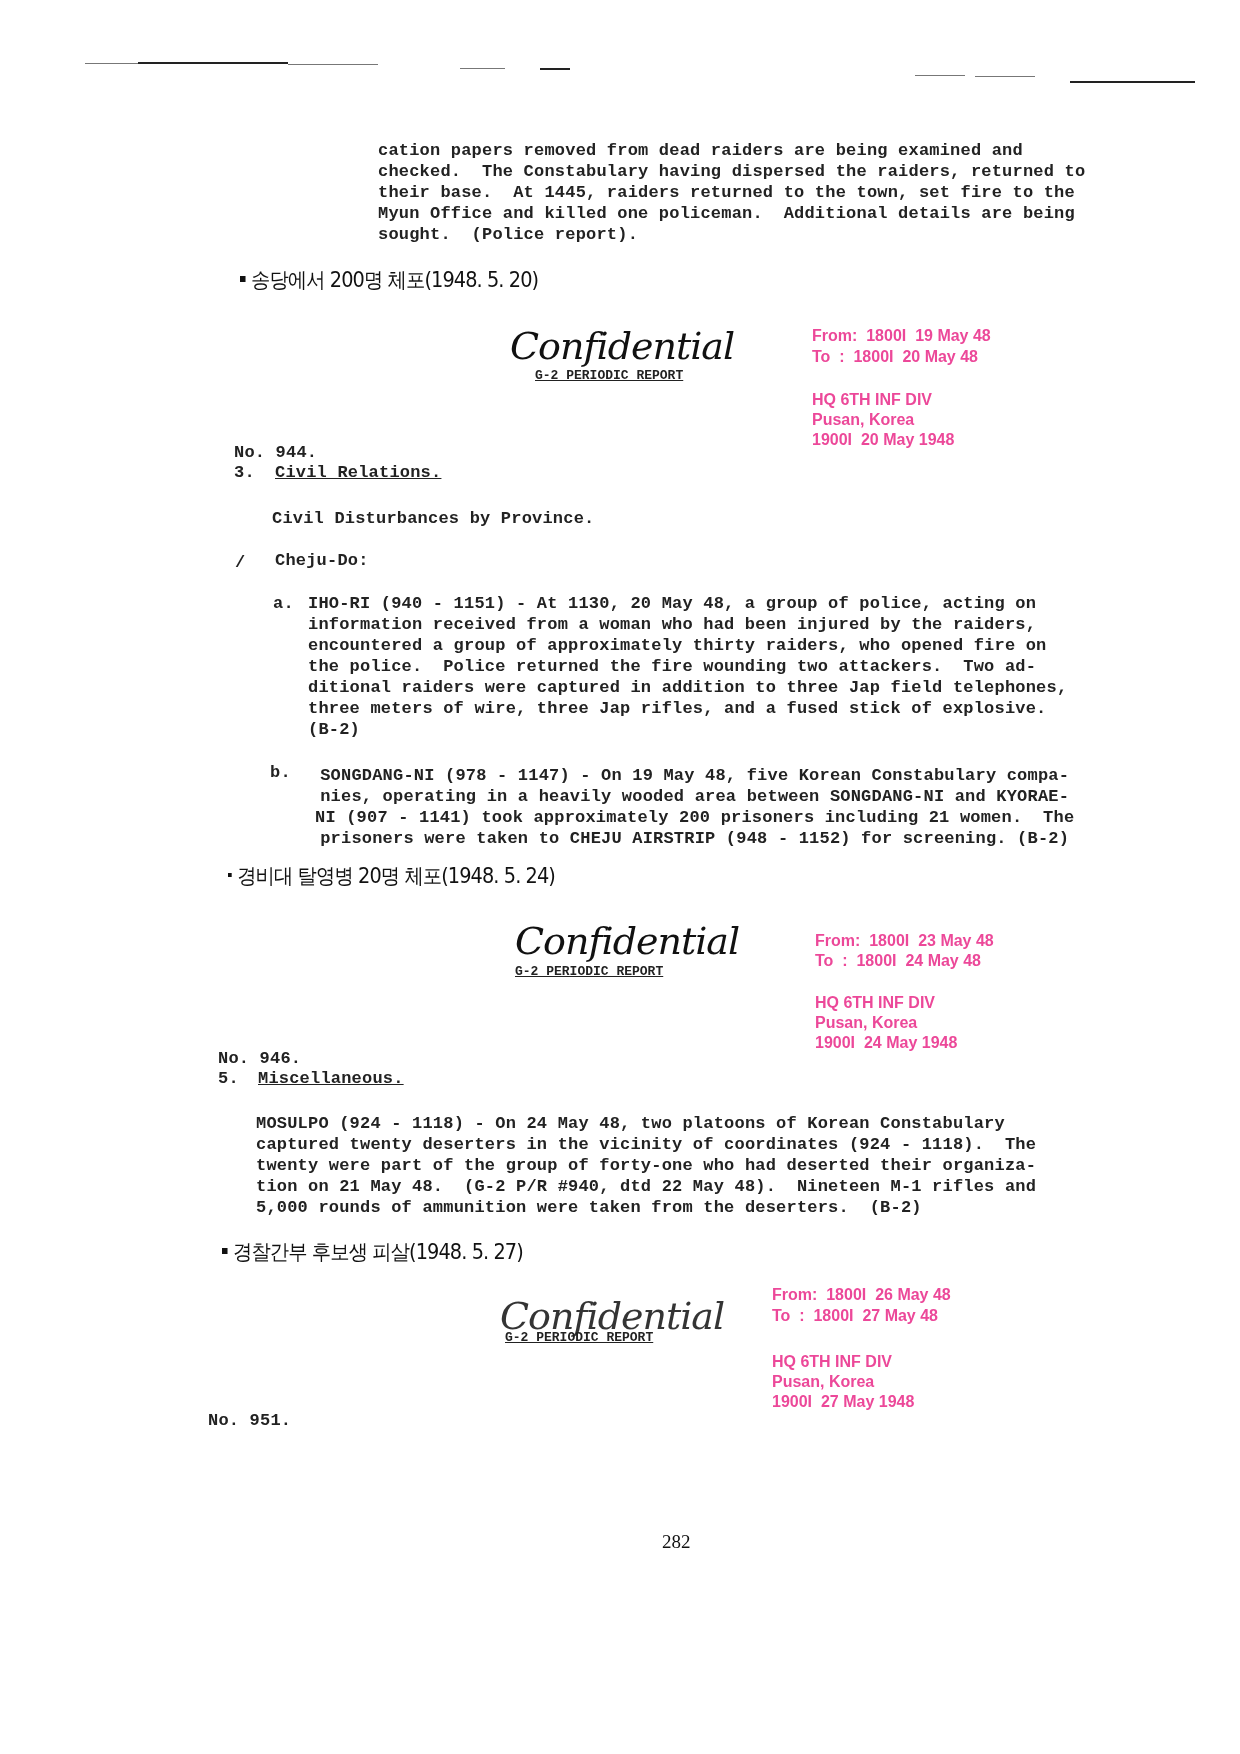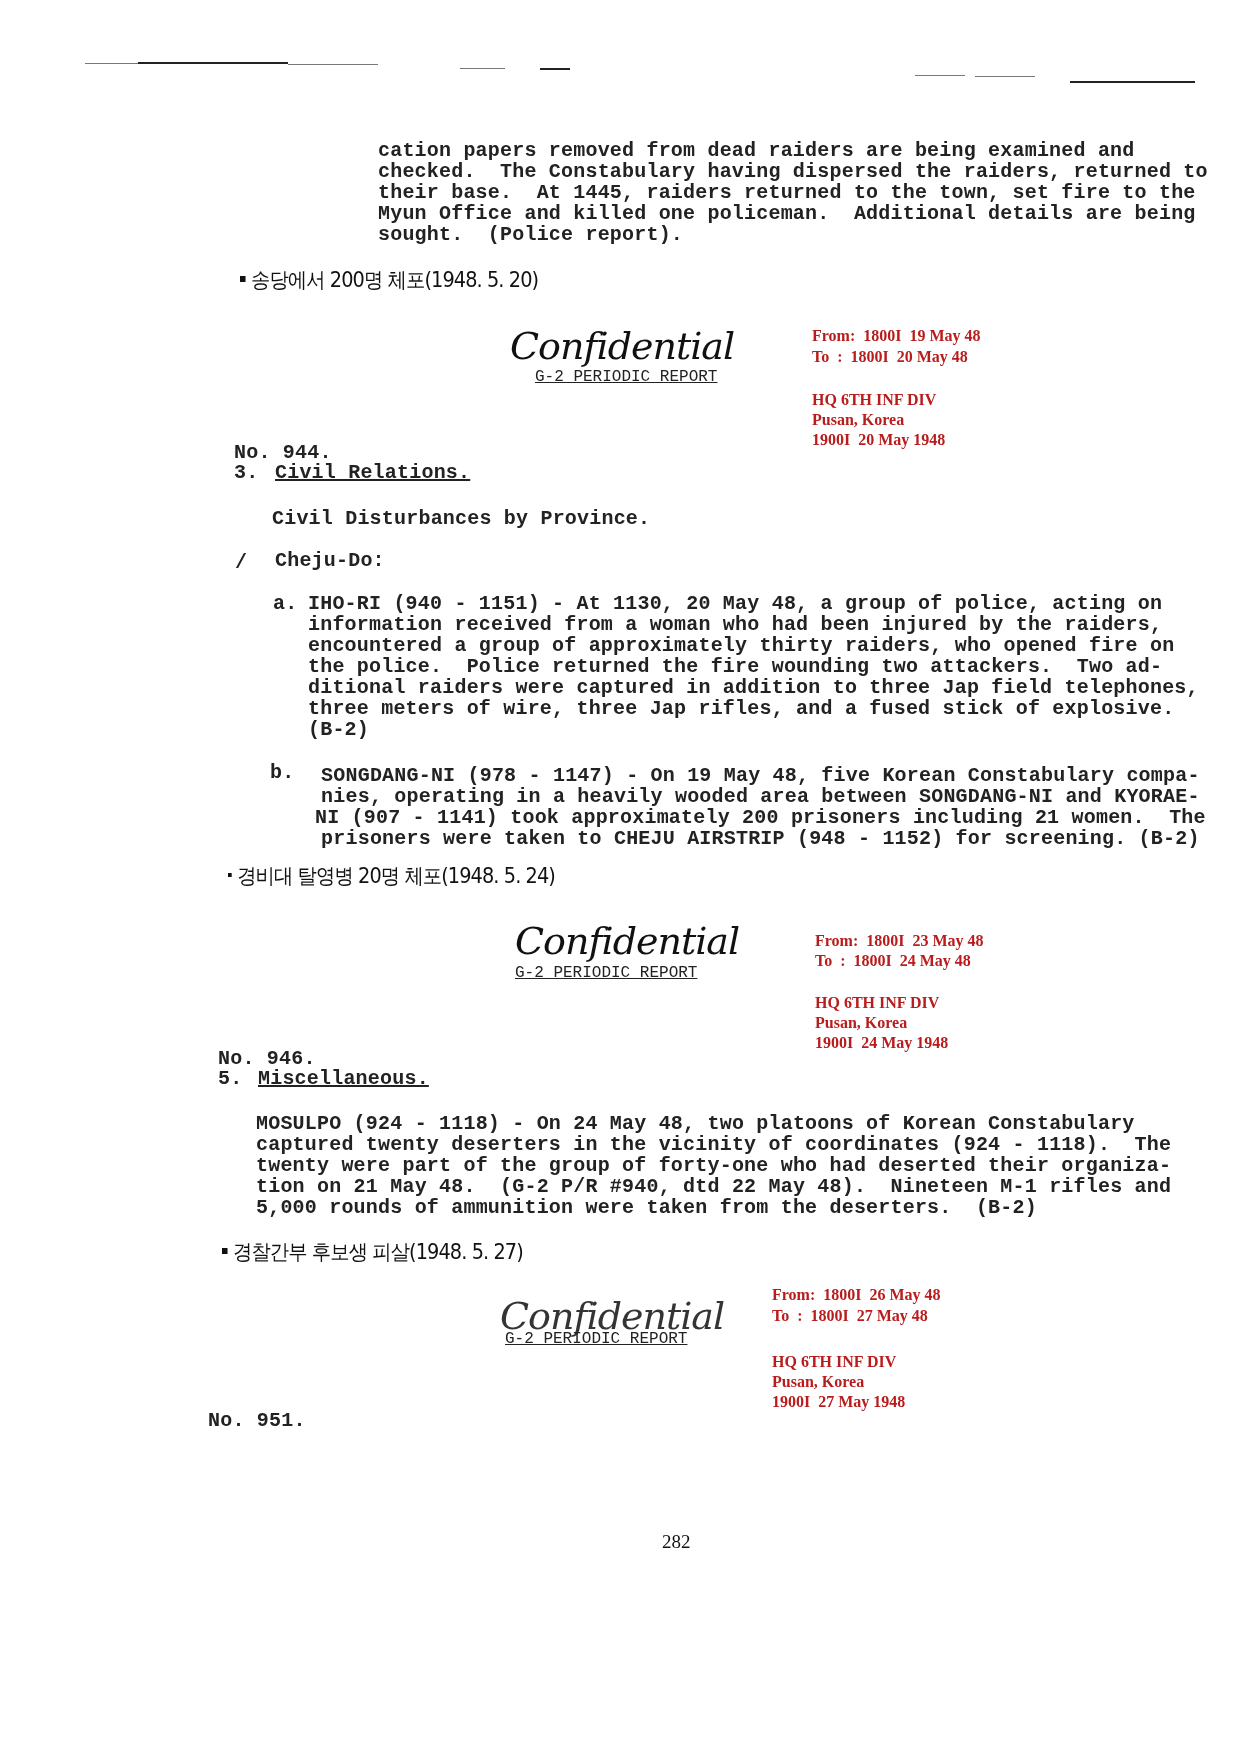--- a/index.html
+++ b/index.html
@@ -1,24 +1,24 @@
 <!DOCTYPE html>
 <html><head>
   <meta charset="utf-8">
   <style>
     html, body { margin: 0; padding: 0; background: #ffffff; }
     body { width: 1240px; height: 1754px; position: relative; overflow: hidden; color: #1a1a1a; }
     .abs { position: absolute; }
-    .mono { font-family: "Liberation Mono", "DejaVu Sans Mono", monospace; font-size: 20px; line-height: 21px; font-weight: bold; color: #222; letter-spacing: 0.2px; }
+    .mono { font-family: "Liberation Mono", "DejaVu Sans Mono", monospace; font-size: 17px; line-height: 21px; font-weight: bold; color: #222; letter-spacing: 0.2px; }
     .para { white-space: pre; }
     .korean { font-family: "DejaVu Sans", sans-serif; font-size: 21px; color: #111; letter-spacing: -1px; transform: scaleX(0.92); transform-origin: left; }
     .korean .bullet { display: inline-block; width: 6px; height: 6px; background: #111; margin-right: 6px; vertical-align: middle; position: relative; top: -2px; }
     .sig { font-family: "DejaVu Serif", serif; font-style: italic; font-size: 38px; color: #111; letter-spacing: -1px; margin-top: 22px; }
-    .report-title { font-family: "Liberation Mono", monospace; font-size: 16px; text-decoration: underline; font-weight: normal; color: #222; }
-    .hdr { font-family: Liberation Serif, serif; font-size: 16px; line-height: 19px; white-space: pre; color: #b91c1c; font-weight: bold; }
+    .report-title { font-family: "Liberation Mono", monospace; font-size: 13px; text-decoration: underline; font-weight: bold; color: #222; }
+    .hdr { font-family: Liberation Sans, sans-serif; font-size: 16px; line-height: 19px; white-space: pre; color: #ec4899; font-weight: bold; }
     .underline { text-decoration: underline; }
     .pagenum { font-family: "Liberation Serif", serif; font-size: 19px; color: #111; }
     .scanline { position: absolute; height: 1px; background: #777; }
     .scanline.dark { background: #222; height: 2px; }
   </style>
 </head>
 <body>
 
 <div class="scanline" style="left:85px; top:63px; width:120px;"></div>
 <div class="scanline dark" style="left:138px; top:62px; width:150px;"></div>

